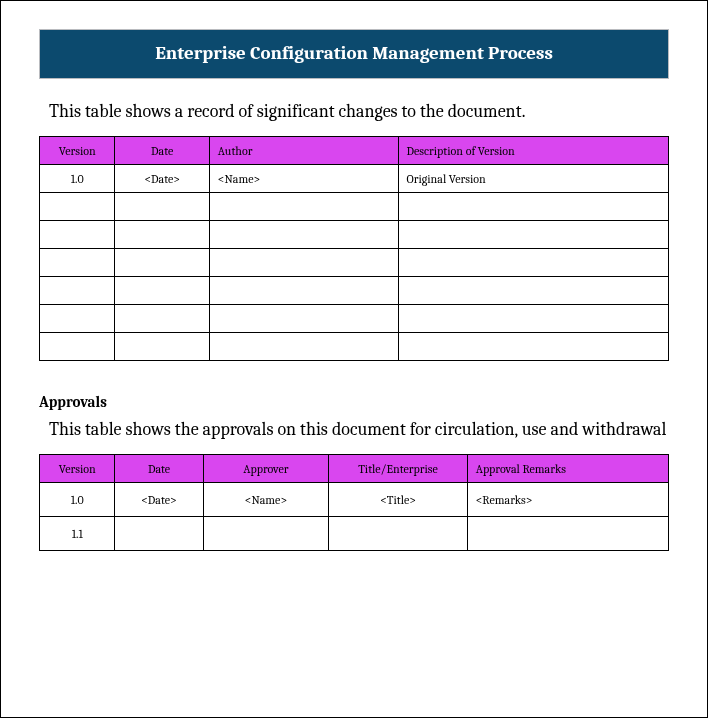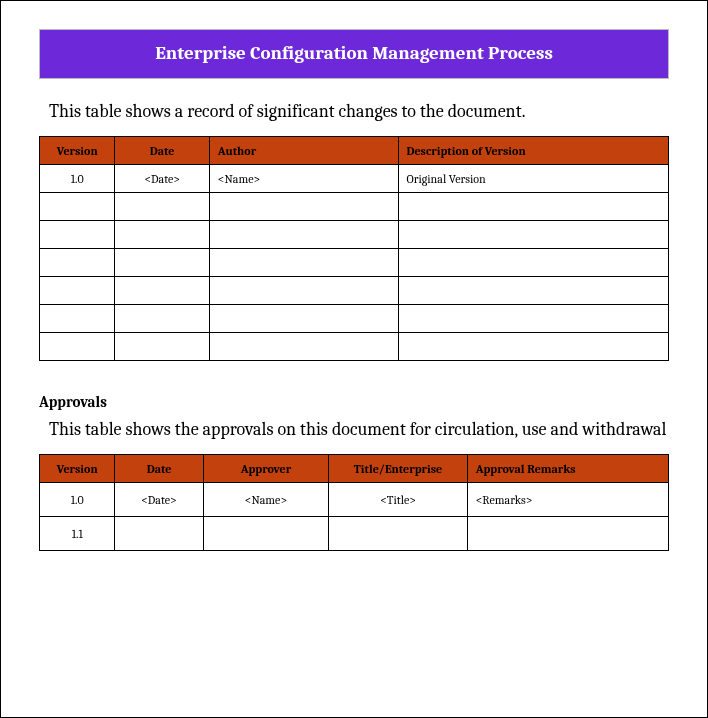--- a/index.html
+++ b/index.html
@@ -11,21 +11,21 @@
     color: #000;
   }
   .page {
     width: 708px;
     height: 718px;
     border: 1px solid #000;
     padding: 28px 38px 20px 38px;
     position: relative;
   }
   .title-banner {
-    background: #6d28d9;
+    background: #0c4a6e;
     color: #fff;
     font-weight: bold;
     font-size: 19px;
     text-align: center;
     padding: 12px 10px 14px 10px;
     border: 1px solid #b9bbbf;
     margin-bottom: 22px;
   }
   .h1 {
     font-weight: bold;
@@ -49,22 +49,22 @@
     table-layout: fixed;
     font-size: 12px;
   }
   th, td {
     border: 1px solid #000;
     padding: 6px 8px;
     vertical-align: middle;
     height: 28px;
   }
   th {
-    background: #c2410c;
-    font-weight: bold;
+    background: #d946ef;
+    font-weight: normal;
     text-align: left;
   }
   .center { text-align: center; }
   .section-gap { height: 28px; }
 </style>
 </head>
 <body>
 
 <div class="page">
 

